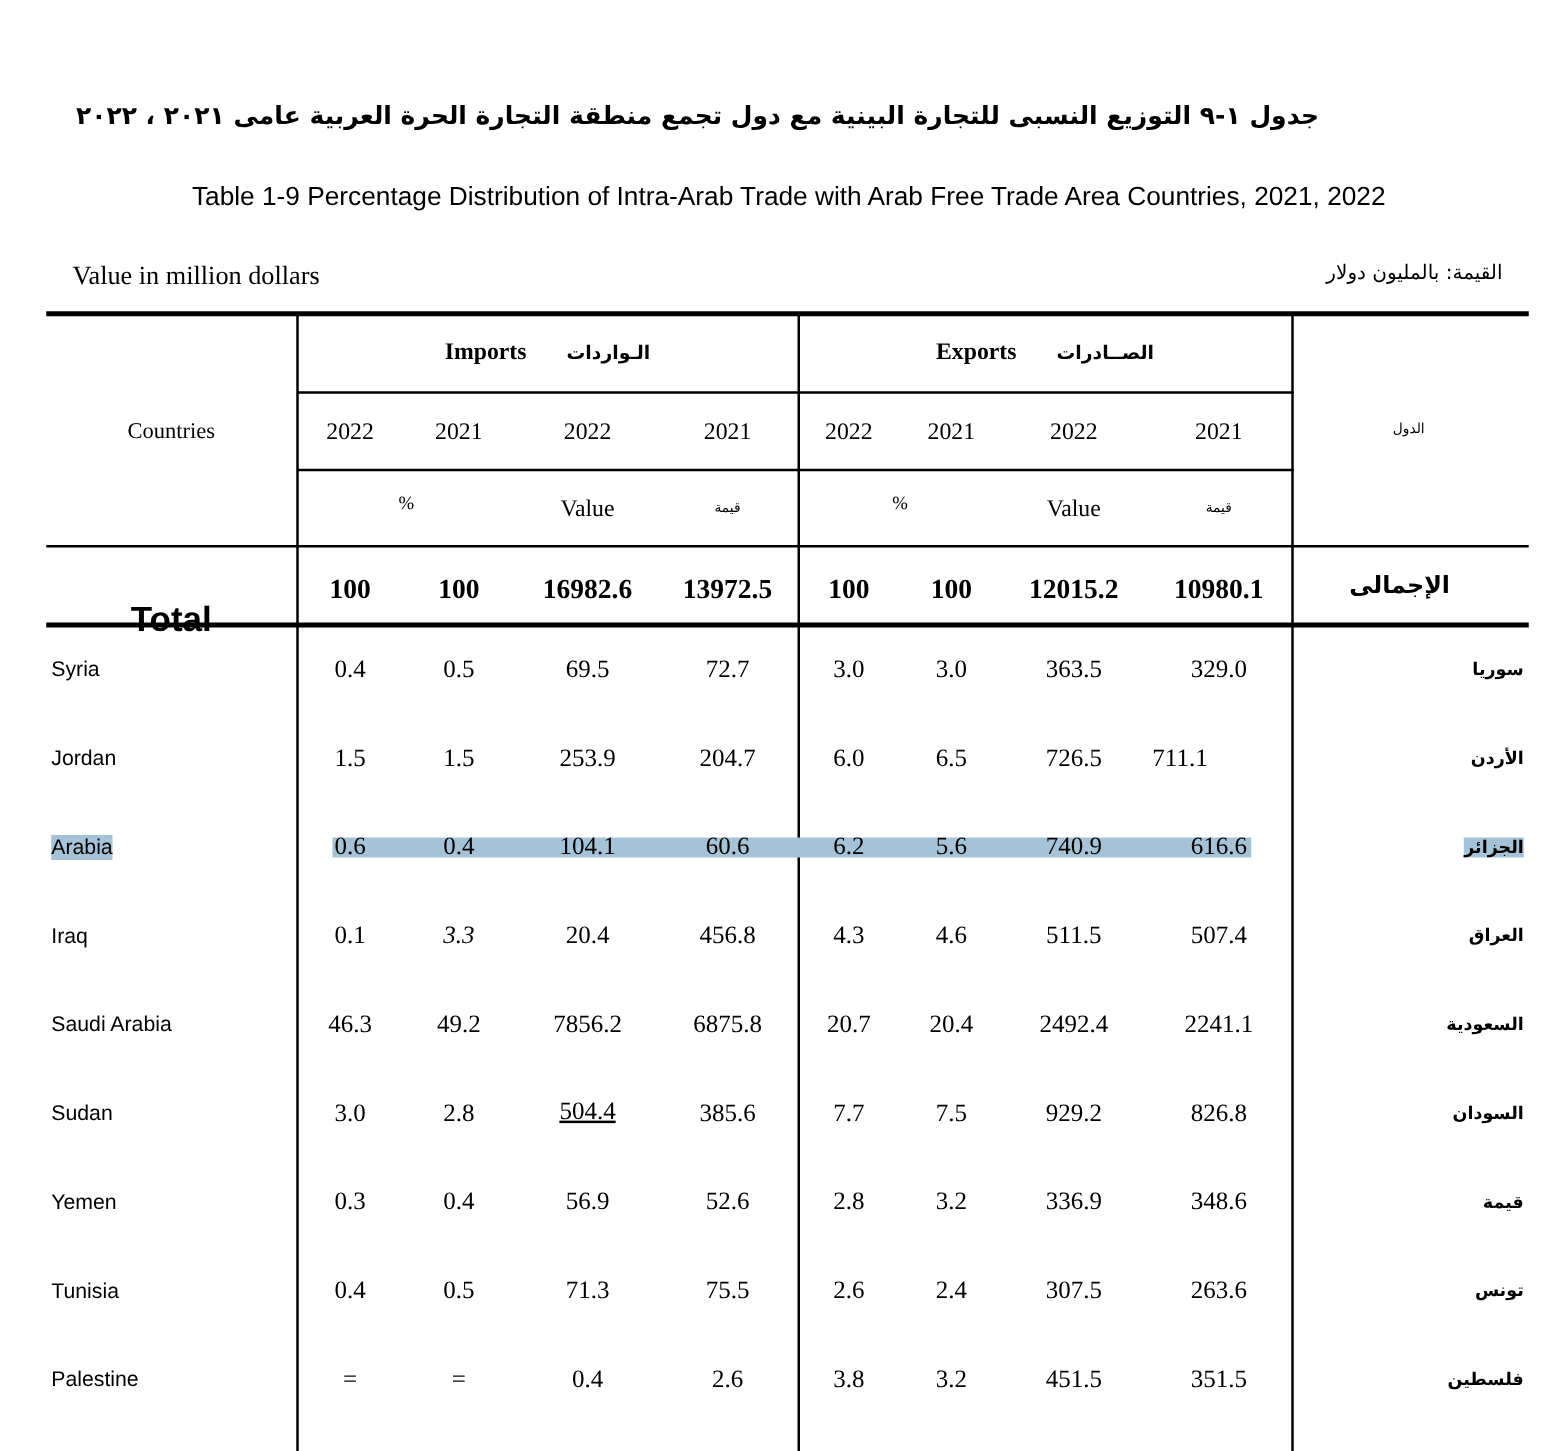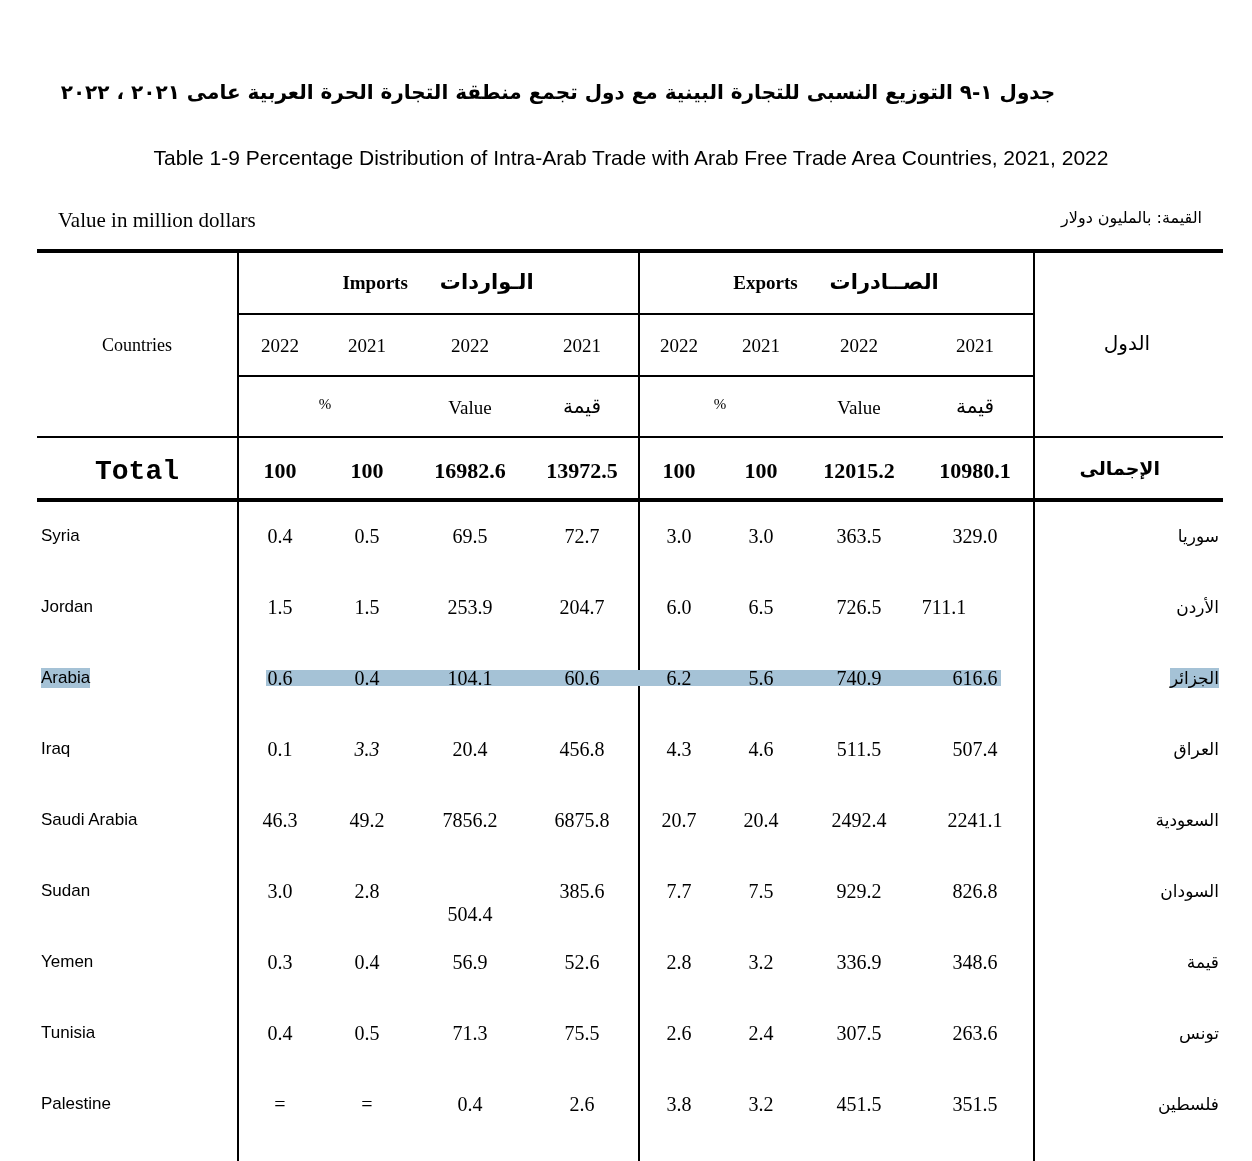--- a/index.html
+++ b/index.html
@@ -10,23 +10,23 @@
   .unit-en { left:58px; top:208px; font-family:"Liberation Serif", serif; font-size:21px; }
   .unit-ar { right:50px; top:208px; font-family:"DejaVu Sans", sans-serif; font-size:16px; direction:rtl; }
   .hline { background:#000; }
   .vline { background:#000; width:2px; }
   .cell { position:absolute; transform:translate(-50%,-50%); white-space:nowrap; font-family:"Liberation Serif", serif; font-size:20px; }
   .hdr { font-size:19px; }
   .bold { font-weight:bold; }
   .total-label { font-size:28px; font-weight:bold; }
   .total-num { font-size:22px; font-weight:bold; }
   .country-en { position:absolute; left:41px; transform:translateY(-50%); font-family:"Liberation Sans", sans-serif; font-size:17px; white-space:nowrap; }
-  .country-ar { position:absolute; right:33px; transform:translateY(-50%); font-family:"DejaVu Sans", sans-serif; font-size:17px; font-weight:normal; direction:rtl; white-space:nowrap; }
-  .ar-small { font-family:"DejaVu Sans", sans-serif; font-size:20px; direction:rtl; }
-  .ar-hdr { font-family:"DejaVu Sans", sans-serif; font-size:21px; font-weight:bold; direction:rtl; }
+  .country-ar { position:absolute; right:33px; transform:translateY(-50%); font-family:"DejaVu Sans", sans-serif; font-size:14px; font-weight:bold; direction:rtl; white-space:nowrap; }
+  .ar-small { font-family:"DejaVu Sans", sans-serif; font-size:11px; direction:rtl; }
+  .ar-hdr { font-family:"DejaVu Sans", sans-serif; font-size:15px; font-weight:bold; direction:rtl; }
   .hl { background:#a5c2d6; }
   .hl-band { position:absolute; height:16px; background:#a5c2d6; }
 </style>
 </head>
 <body>
 
 <div class="abs title-ar">جدول ١-٩ التوزيع النسبى للتجارة البينية مع دول تجمع منطقة التجارة الحرة العربية عامى ٢٠٢١ ، ٢٠٢٢</div>
 <div class="abs title-en">Table 1-9 Percentage Distribution of Intra-Arab Trade with Arab Free Trade Area Countries, 2021, 2022</div>
 <div class="abs unit-en">Value in million dollars</div>
 <div class="abs unit-ar">القيمة: بالمليون دولار</div>
@@ -65,21 +65,21 @@
 <div class="cell hdr" style="left:859px; top:346px;">2022</div>
 <div class="cell hdr" style="left:975px; top:346px;">2021</div>
 
 <div class="cell" style="left:325px; top:404px; font-size:15px;">%</div>
 <div class="cell hdr" style="left:470px; top:408px;">Value</div>
 <div class="cell ar-small" style="left:582px; top:406px;">قيمة</div>
 <div class="cell" style="left:720px; top:404px; font-size:15px;">%</div>
 <div class="cell hdr" style="left:859px; top:408px;">Value</div>
 <div class="cell ar-small" style="left:975px; top:406px;">قيمة</div>
 
-<div class="cell total-label" style="left:137px; top:471px; font-family:Liberation Mono, monospace;">Total</div>
+<div class="cell total-label" style="left:137px; top:496px; font-family:Liberation Sans, sans-serif;">Total</div>
 <div class="cell total-num" style="left:280px; top:471px;">100</div>
 <div class="cell total-num" style="left:367px; top:471px;">100</div>
 <div class="cell total-num" style="left:470px; top:471px;">16982.6</div>
 <div class="cell total-num" style="left:582px; top:471px;">13972.5</div>
 <div class="cell total-num" style="left:679px; top:471px;">100</div>
 <div class="cell total-num" style="left:761px; top:471px;">100</div>
 <div class="cell total-num" style="left:859px; top:471px;">12015.2</div>
 <div class="cell total-num" style="left:975px; top:471px;">10980.1</div>
 <div class="abs" style="right:92px; top:457px; font-family:'DejaVu Sans', sans-serif; font-size:19px; font-weight:bold; direction:rtl;">الإجمالى</div>
 
@@ -142,21 +142,21 @@
       <div class="cell" style="left: 679px; top: 820px;">20.7</div>
       <div class="cell" style="left: 761px; top: 820px;">20.4</div>
       <div class="cell" style="left: 859px; top: 820px;">2492.4</div>
       <div class="cell" style="left: 975px; top: 820px;">2241.1</div>
       <div class="country-ar" style="top: 820px;">السعودية</div>
     </div>
     <div>
       <div class="country-en" style="top: 891px;">Sudan</div>
       <div class="cell" style="left: 280px; top: 891px;">3.0</div>
       <div class="cell" style="left: 367px; top: 891px;">2.8</div>
-      <div class="cell" style="left: 470px; top: 914px;">504.4</div>
+      <div class="cell" style="left: 470px; top: 890px; text-decoration: underline;">504.4</div>
       <div class="cell" style="left: 582px; top: 891px;">385.6</div>
       <div class="cell" style="left: 679px; top: 891px;">7.7</div>
       <div class="cell" style="left: 761px; top: 891px;">7.5</div>
       <div class="cell" style="left: 859px; top: 891px;">929.2</div>
       <div class="cell" style="left: 975px; top: 891px;">826.8</div>
       <div class="country-ar" style="top: 891px;">السودان</div>
     </div>
     <div>
       <div class="country-en" style="top: 962px;">Yemen</div>
       <div class="cell" style="left: 280px; top: 962px;">0.3</div>

